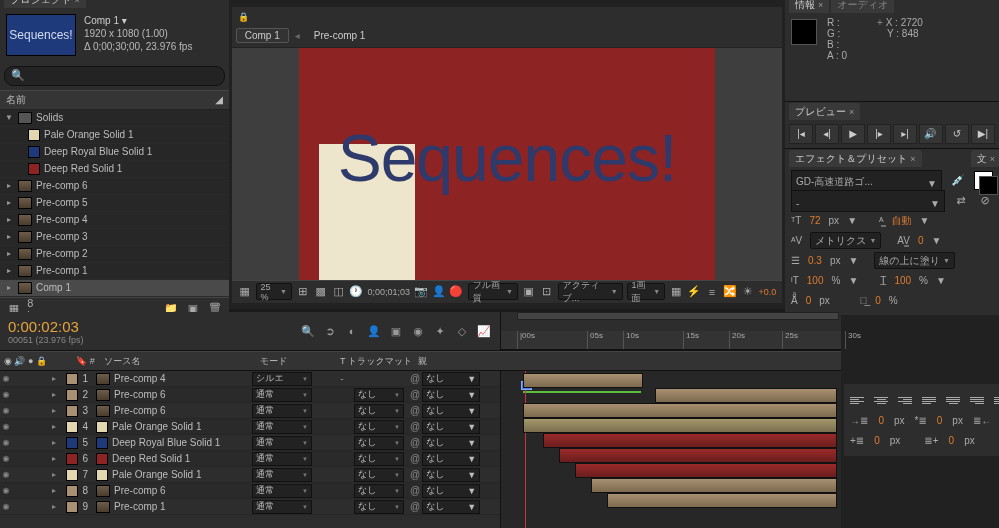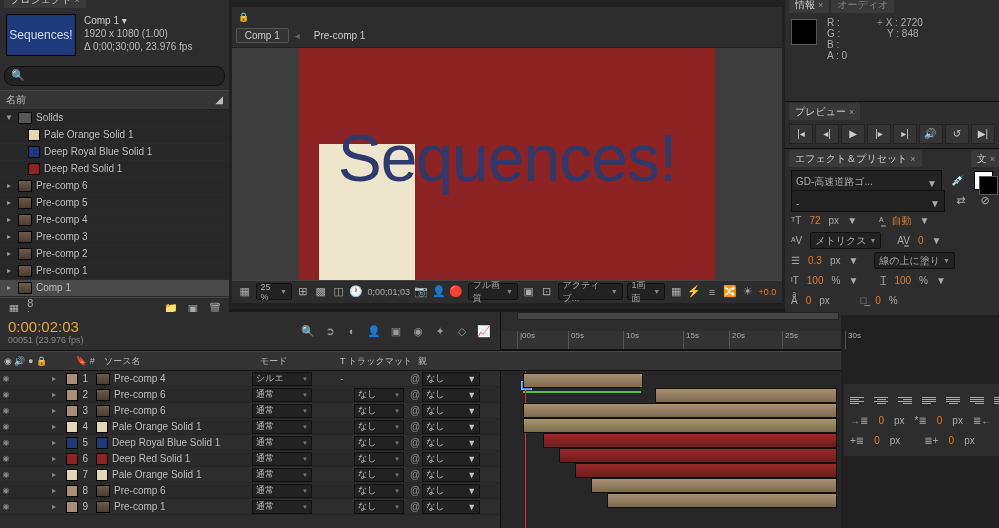--- a/index.html
+++ b/index.html
@@ -373,21 +373,21 @@
             <span class="ic">✦</span>
             <span class="ic">◇</span>
             <span class="ic">📈</span>
           </div>
         </div>
       </div>
       <div style="flex:1;position:relative">
         <div class="workarea"></div>
         <div class="ruler" id="ruler" style="position:absolute;left:0;right:0;bottom:0">
             <div class="tick" style="left:16px">|00s</div>
-            <div class="tick" style="left:67px">05s</div>
+            <div class="tick" style="left:86px">05s</div>
             <div class="tick" style="left:122px">10s</div>
             <div class="tick" style="left:182px">15s</div>
             <div class="tick" style="left:228px">20s</div>
             <div class="tick" style="left:281px">25s</div>
             <div class="tick" style="left:344px">30s</div>
           </div>
       </div>
     </div>
     <div class="tl-cols">
       <div class="c-eye"><span>◉ 🔊 ● 🔒</span></div>

